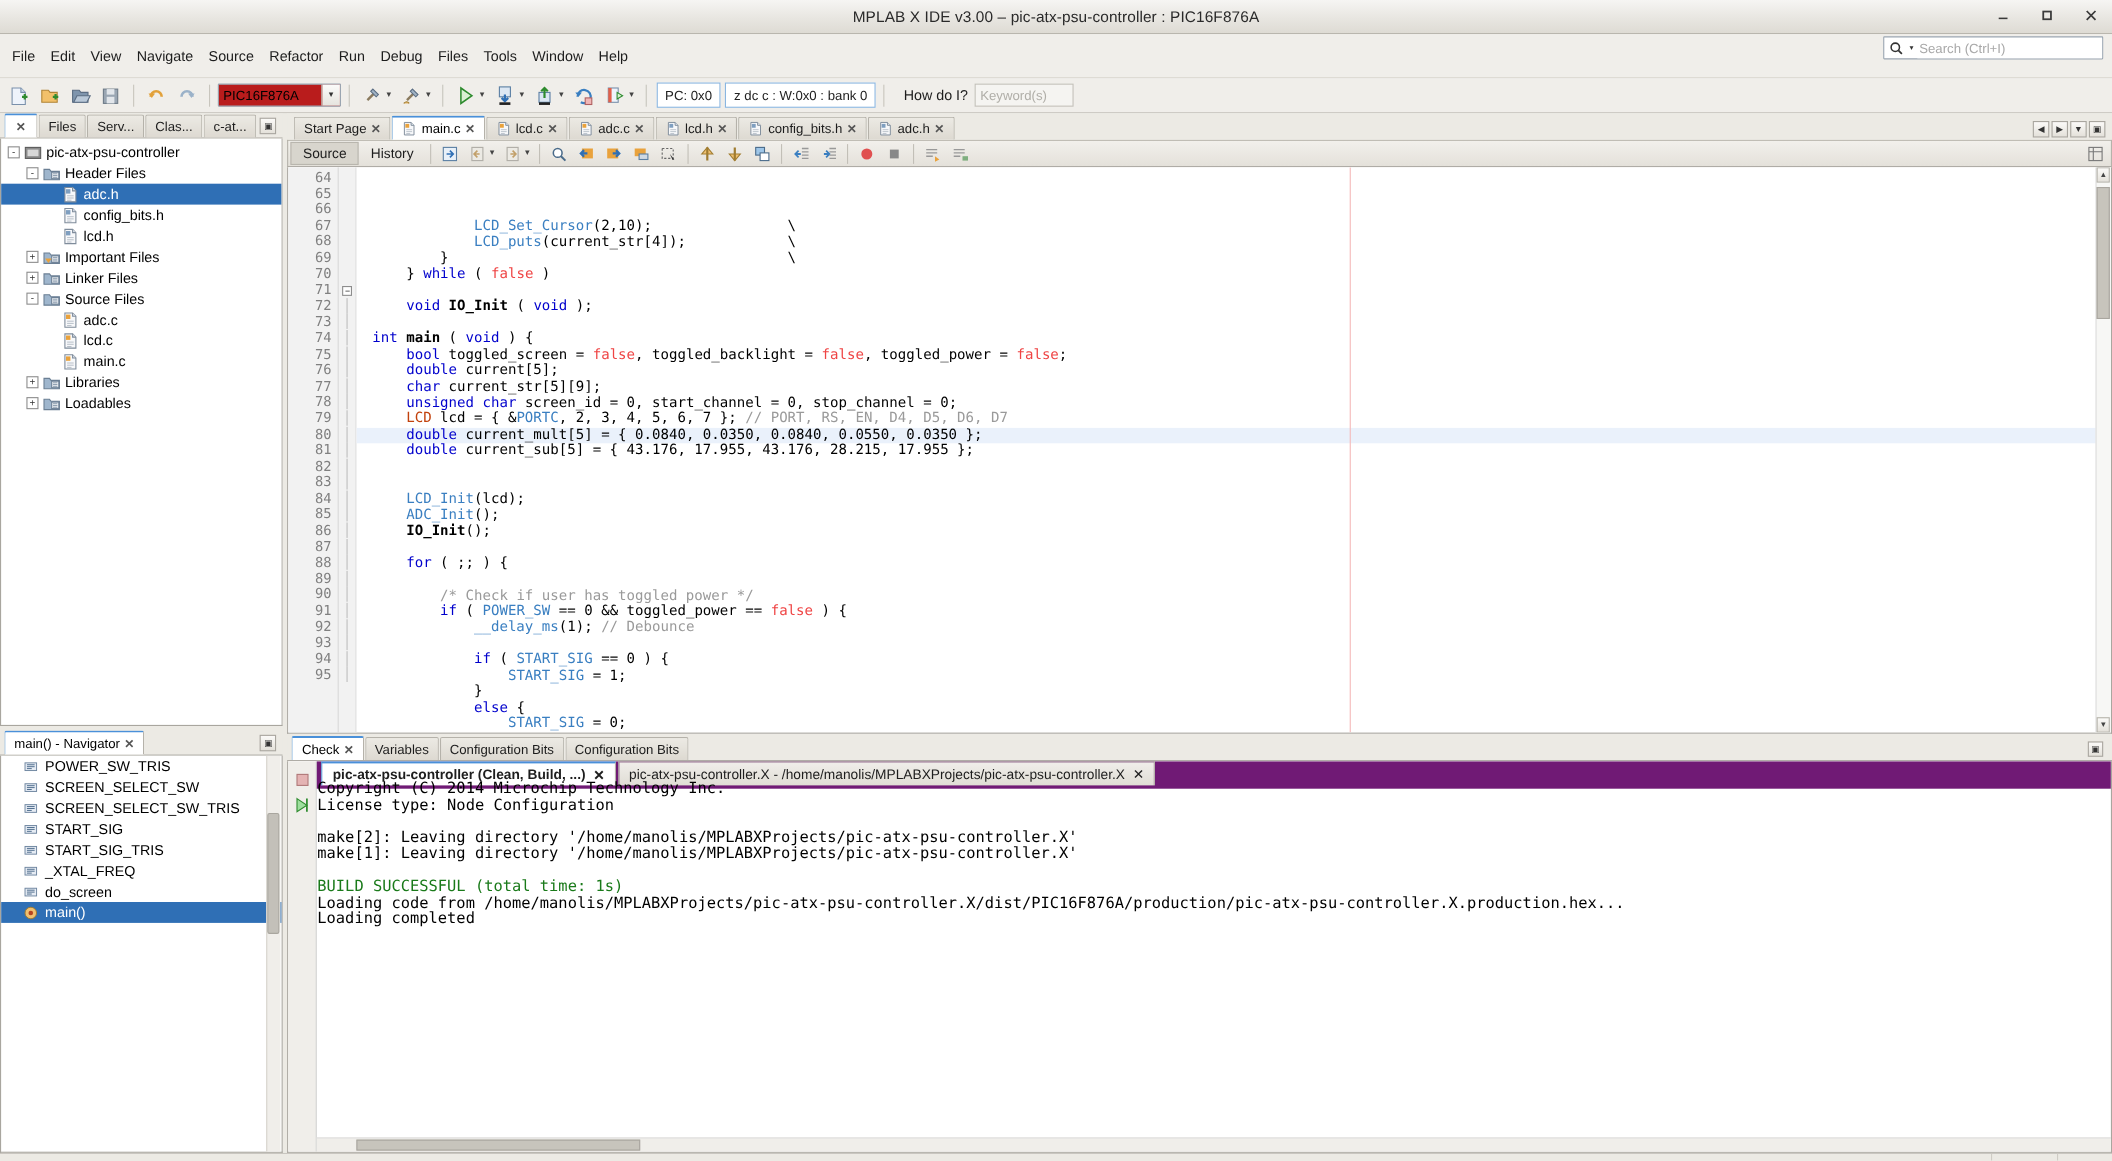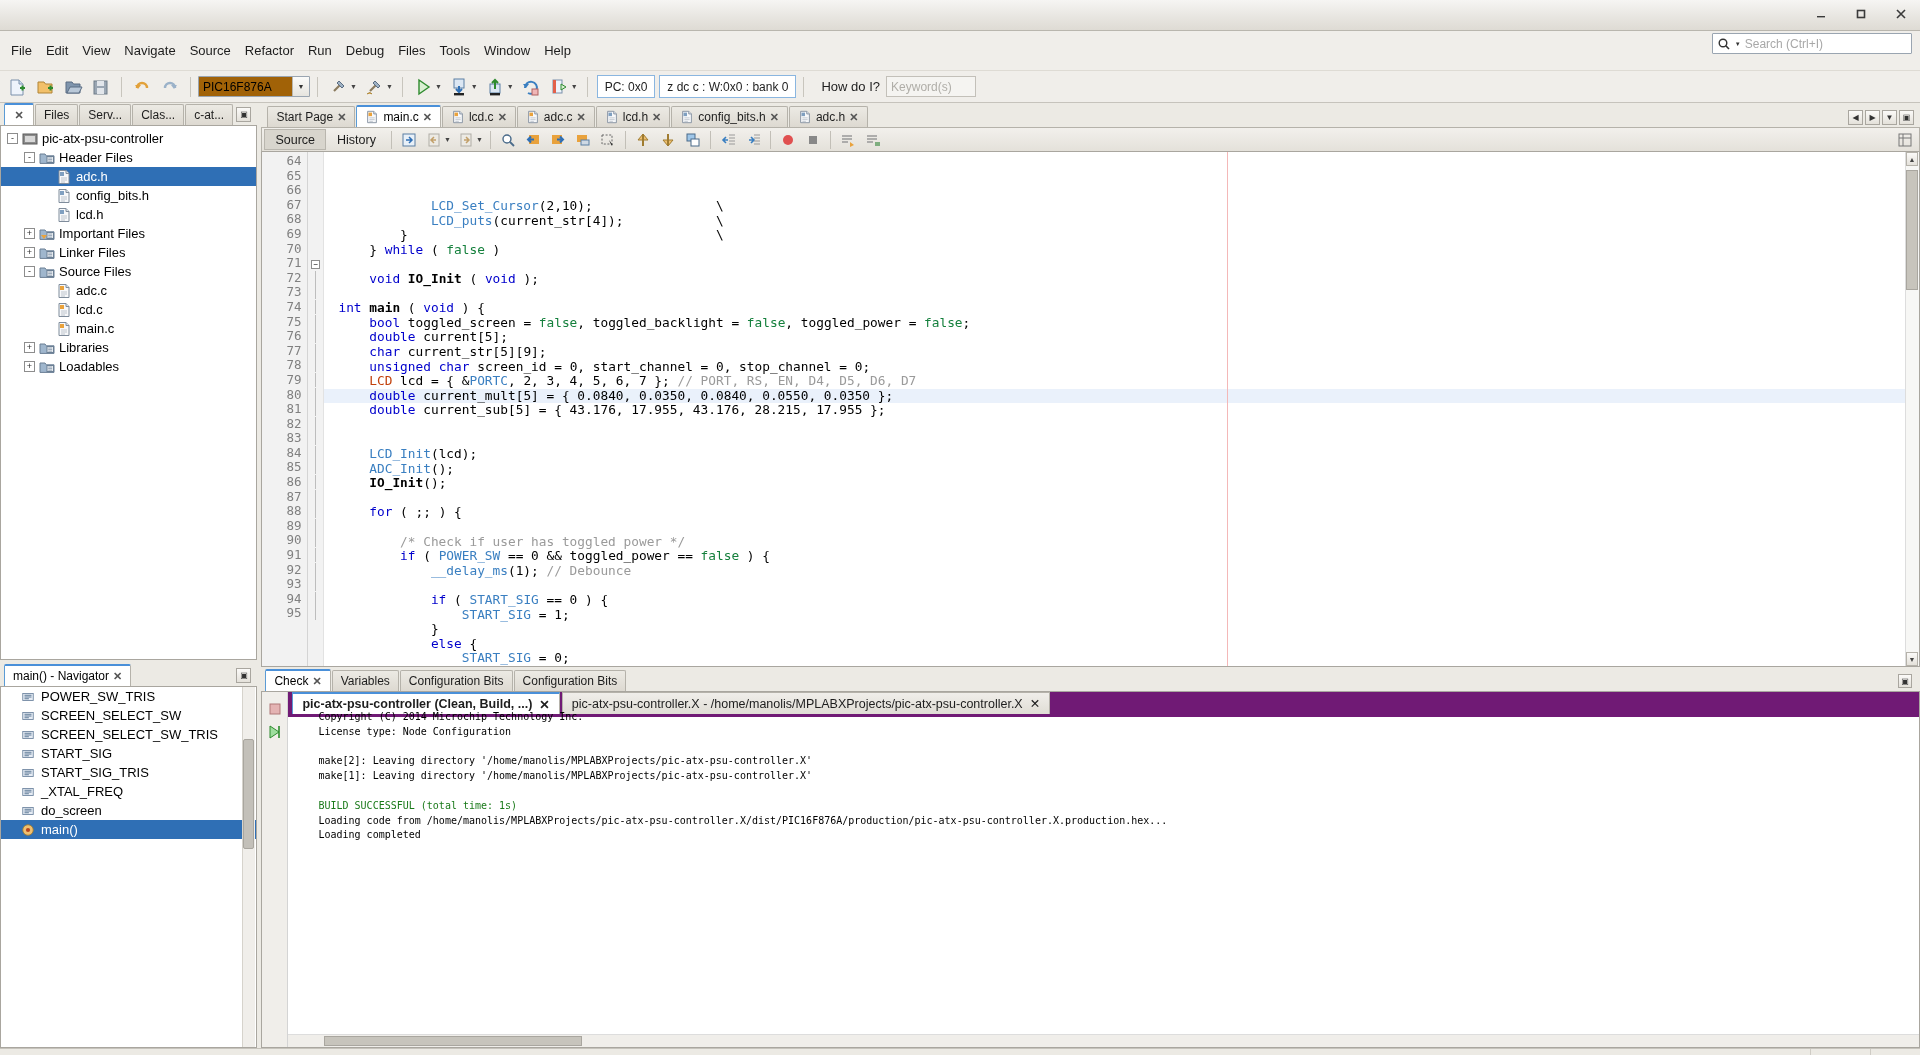--- a/index.html
+++ b/index.html
@@ -53,21 +53,21 @@
     height: 32px; background: #f0eeea;
     display: flex; align-items: center; gap: 2px;
     padding: 0 4px;
     border-bottom: 1px solid #c6c3bc;
   }
   .tb-btn { width: 26px; height: 26px; display: flex; align-items: center; justify-content: center; border-radius: 2px; cursor: default; }
   .tb-sep { width: 1px; height: 20px; background: #c8c5bd; margin: 0 5px; }
   .tb-arrow { font-size: 7px; color: #444; margin-left: -3px; margin-right: 2px; cursor: default; }
   #device-select {
     height: 21px; width: 112px; font-size: 12px;
-    border: 1px solid #9aa5b1; background: #a16207;
+    border: 1px solid #9aa5b1; background: #b91c1c;
     display: flex; align-items: center; padding-left: 4px;
     position: relative; border-radius: 1px;
   }
   #device-select .dd {
     position: absolute; right: 0; top: 0; width: 17px; height: 19px;
     background: linear-gradient(to bottom,#fbfbfa,#e6e4de);
     border-left: 1px solid #b9b6ae;
     display: flex; align-items: center; justify-content: center;
     font-size: 7px; color: #333;
   }
@@ -146,21 +146,21 @@
   #foldcol { width: 16px; background: #f2f2f2; border-right: 1px solid #e2e2e2; padding-top: 2px; flex: none; position: relative; }
   .gl { height: 14.6px; line-height: 14.6px; padding-right: 6px; }
   #code {
     flex: 1; position: relative;
     font-family: "DejaVu Sans Mono", monospace; font-size: 12.8px;
     padding-top: 2px; color: #000; white-space: pre; overflow: hidden;
   }
   .cl { height: 14.6px; line-height: 14.6px; padding-left: 14px; }
   .cl.hl { background: #eaf1fb; }
   .kw { color: #0000cc; }
-  .kw2 { color: #15803d; }
+  .kw2 { color: #ef4444; }
   .cm { color: #9a9a9a; }
   .fn { color: #000; font-weight: bold; }
   .id-blue { color: #3a7fc1; }
   .ty { color: #c2410c; }
   #margin-line { position: absolute; left: 903px; top: 0; width: 1px; height: 100%; background: #f4b8b8; }
   #code-vscroll { position: absolute; right: 0; top: 0; width: 14px; height: 100%; background: #f7f7f5; border-left: 1px solid #ddd; }
   #code-vthumb { position: absolute; right: 1px; top: 18px; width: 12px; height: 120px; background: #c7c4bc; border: 1px solid #a9a69f; }
   .sc-arrow { position: absolute; right: 1px; width: 12px; height: 14px; background: linear-gradient(to bottom,#fbfaf8,#e4e1da);
               border: 1px solid #b5b2aa; display: flex; align-items: center; justify-content: center; font-size: 7px; color: #444; }
   
@@ -170,39 +170,40 @@
   #out-inner { flex: 1; background: #fff; border: 1px solid #a9a69f; border-top: none; display: flex; position: relative; overflow: hidden; }
   #out-side { width: 26px; background: #f0eeea; border-right: 1px solid #d4d4d4; padding-top: 6px; flex: none; }
   .side-btn { width: 16px; height: 16px; margin: 3px auto 7px auto; }
   #out-main { flex: 1; display: flex; flex-direction: column; position: relative; }
   #out-doctabs { height: 25px; display: flex; padding-left: 4px; background: #701a75; }
   .dtab { height: 22px; display: flex; align-items: center; gap: 7px; padding: 0 9px;
           font-size: 12.5px; border: 1px solid #b5b2aa; border-bottom: none; margin-right: 2px;
           background: linear-gradient(to bottom,#f0eeea,#e0ddd5); color: #1d1d1d; cursor: default; white-space: nowrap; }
   .dtab.active { background: #fff; border-top: 2px solid #4a90d9; border-color: #5b9bd5 #b5b2aa #fff #5b9bd5; border-top-color: #4a90d9; font-weight: bold; }
   #out-text {
-    flex: 1; font-family: "DejaVu Sans Mono", monospace; font-size: 10px;
-    padding: 0 0 0 30px; white-space: pre; overflow: hidden; color: #000; line-height: 14.8px;
+    flex: 1; font-family: "DejaVu Sans Mono", monospace; font-size: 14px;
+    padding: 0 0 0 0; white-space: pre; overflow: hidden; color: #000; line-height: 14.8px;
   }
   .ok { color: #1a7a1a; }
   #out-hscroll { height: 13px; background: #f0eeea; border-top: 1px solid #ddd; position: relative; }
   #out-hthumb { position: absolute; left: 36px; top: 1px; height: 10px; width: 258px; background: #c7c4bc; border: 1px solid #a9a69f; }
   
   #statusbar {
     height: 24px; background: #eceae4; border-top: 1px solid #c6c3bc;
     display: flex; align-items: center; justify-content: flex-end;
     font-size: 12.5px; color: #1d1d1d;
   }
   .st-cell { padding: 0 14px; border-left: 1px solid #cfccc5; height: 24px; display: flex; align-items: center; }
   .v-split { width: 4px; background: #eceae4; }
 </style>
 </head>
 <body>
 
 <div id="titlebar">
+  <div id="title-text">MPLAB X IDE v3.00 – pic-atx-psu-controller : PIC16F876A</div>
   <div class="win-btns">
     <div class="win-btn">
       <svg width="14" height="14" viewBox="0 0 14 14">
           <rect x="3" y="9" width="8" height="1.4" fill="#3a3a3a"></rect>
         </svg>
     </div>
     <div class="win-btn">
       <svg width="14" height="14" viewBox="0 0 14 14">
           <rect x="3.5" y="3.5" width="7" height="7" fill="none" stroke="#3a3a3a" stroke-width="1.6"></rect>
         </svg>

